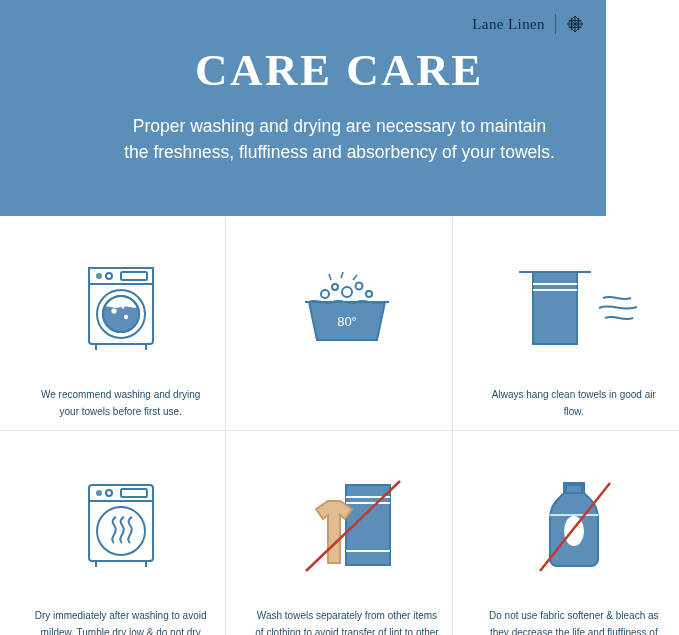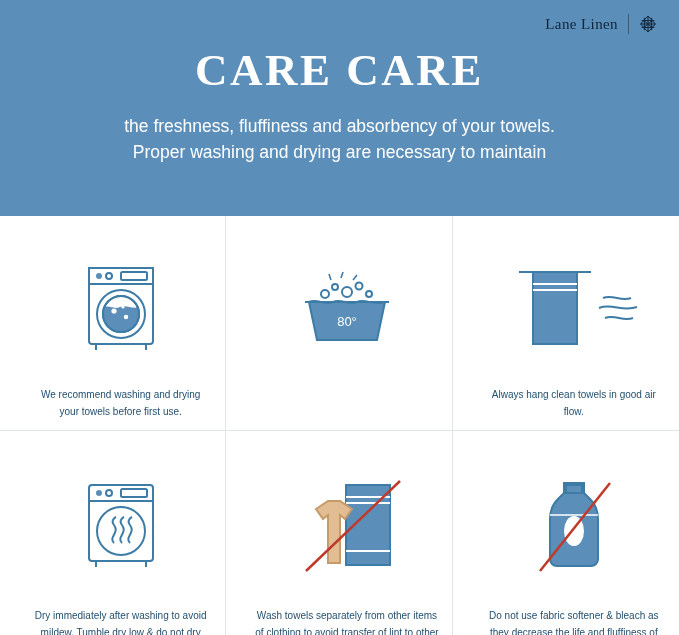--- a/index.html
+++ b/index.html
@@ -13,21 +13,21 @@
     position: relative;
     width: 679px;
     height: 635px;
     overflow: hidden;
     background: #ffffff;
   }
 
   
   .header {
     position: relative;
-    width: 679px;
+    width: 606px;
     height: 216px;
     background: #5b8fb9;
     color: #ffffff;
   }
   .brand {
     position: absolute;
     top: 14px;
     right: 22px;
     display: flex;
     align-items: center;
@@ -134,22 +134,22 @@
             <path d="M5.4 2.8 L5.4 15.2 M12.6 2.8 L12.6 15.2"></path>
             <path d="M2.6 5.6 L15.4 5.6 M2.6 12.4 L15.4 12.4"></path>
           </g>
         </svg>
       </div>
     </div>
 
     <div class="title">CARE CARE</div>
 
     <div class="subtitle">
+      <span>Proper washing and drying are necessary to maintain</span>
       <span>the freshness, fluffiness and absorbency of your towels.</span>
-      <span>Proper washing and drying are necessary to maintain</span>
     </div>
   </div>
 
   <div class="grid">
 
     <div class="cell col1 row1">
       <div class="art">
         <svg width="116" height="104" viewBox="0 0 116 104">
           <g fill="none" stroke="#3d7ca6" stroke-width="2">
             <rect x="26" y="14" width="64" height="76" rx="3" fill="#ffffff"></rect>

